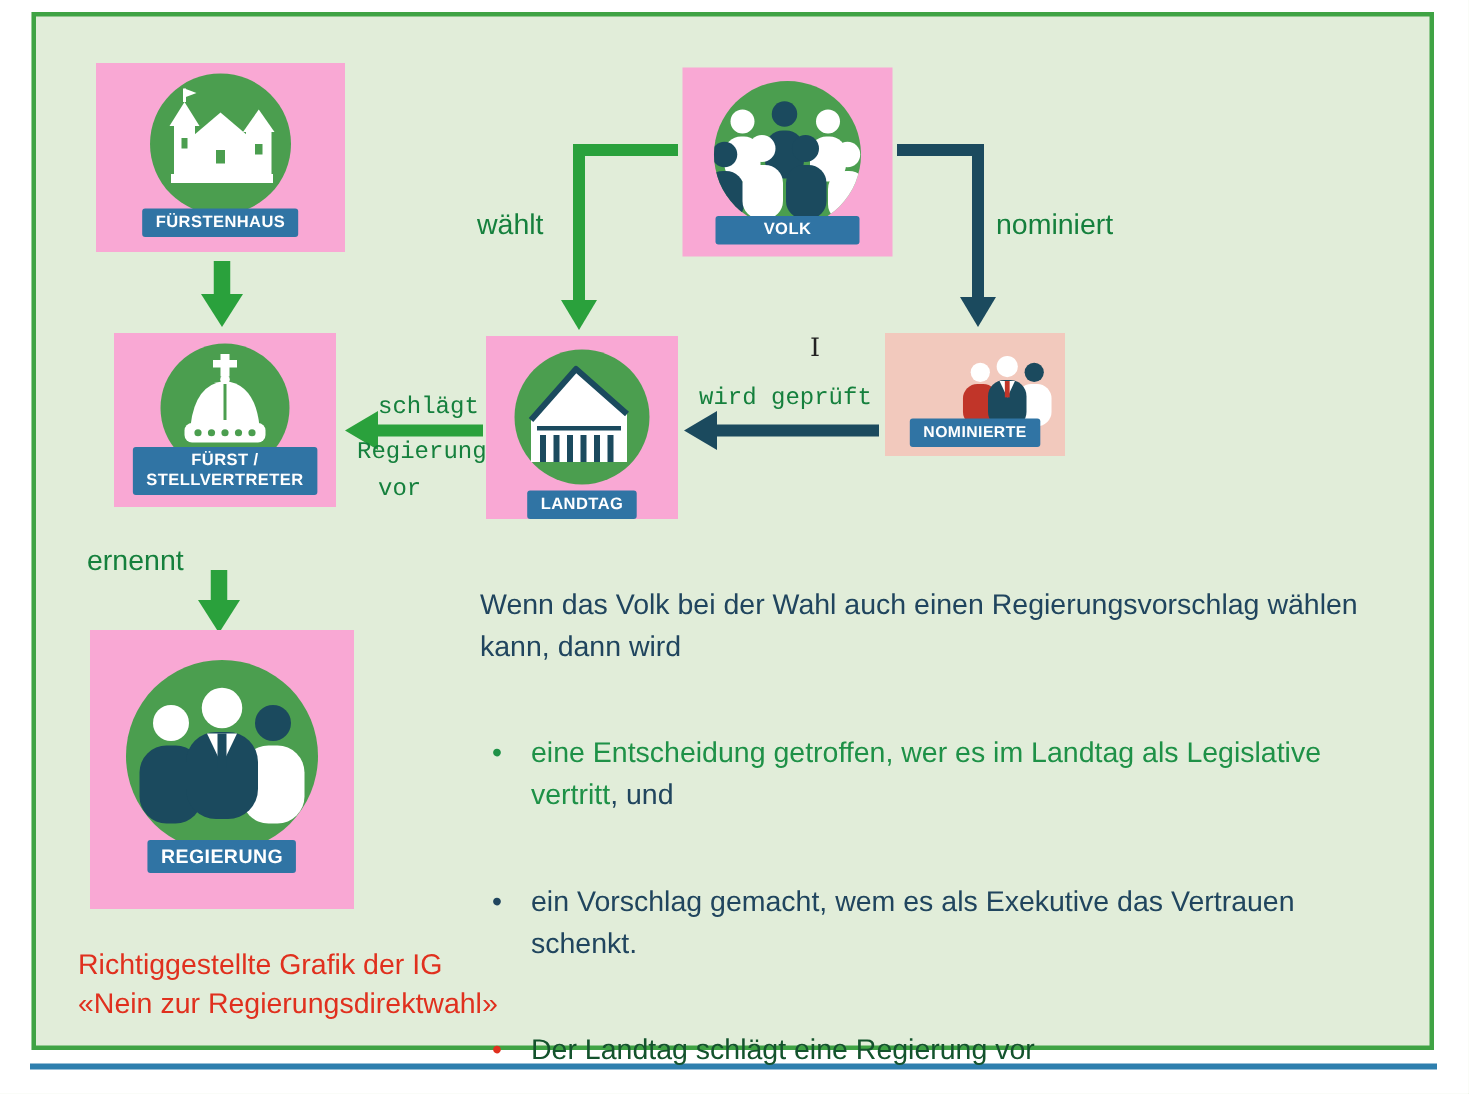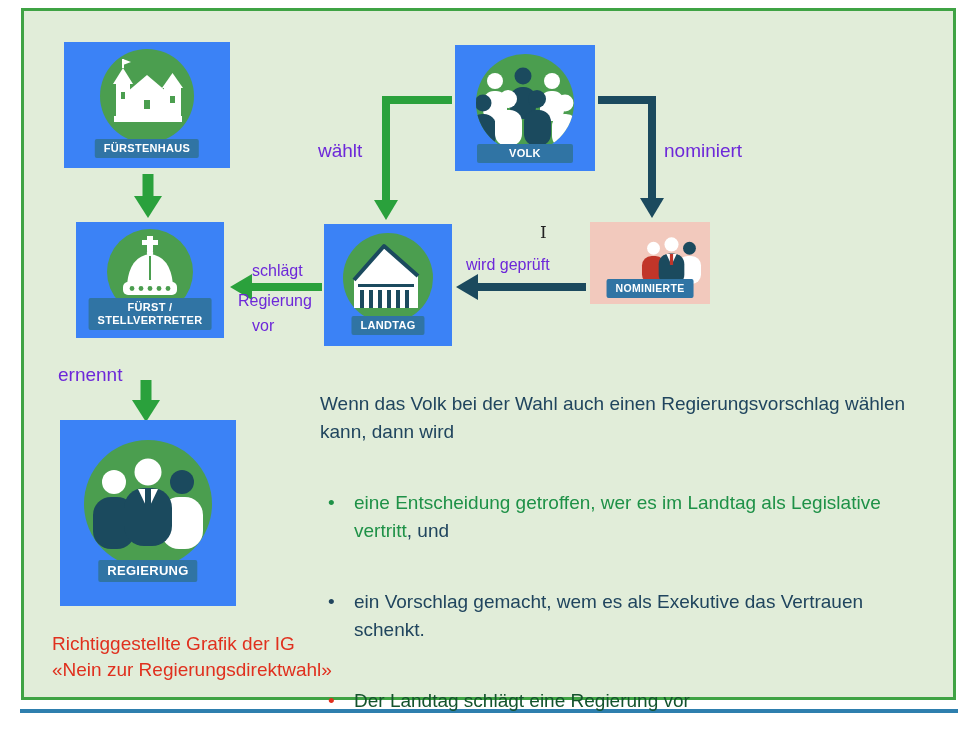--- a/index.html
+++ b/index.html
@@ -4,32 +4,32 @@
 <style>
   * { margin:0; padding:0; box-sizing:border-box; }
   html,body { background:#ffffff; }
   body { font-family:"Liberation Sans", sans-serif; }
   #page { position:relative; width:979px; height:729px; background:#ffffff; overflow:hidden; }
   #frame { position:absolute; left:21px; top:8px; width:935px; height:692px;
            background:#e1edd9; border:3px solid #3fa344; }
   #bottom-line { position:absolute; left:20px; top:709px; width:938px; height:4px; background:#2e7fae; }
 
   .node { position:absolute; z-index:2; }
-  .tile-green { background:#3b82f6; }
+  .tile-green { background:#f9a8d4; }
   .tile-pink  { background:#f2c9bd; }
   .node svg { display:block; width:100%; height:100%; }
   .banner { position:absolute; left:50%; transform:translateX(-50%);
             background:#3074a4; color:#ffffff; font-weight:bold;
             font-size:11px; letter-spacing:.3px; padding:3px 9px;
             white-space:nowrap; text-align:center; border-radius:2px; line-height:1.2; }
 
   .arrows { position:absolute; left:0; top:0; width:979px; height:729px; z-index:1; pointer-events:none; }
 
-  .edge-label { position:absolute; z-index:3; color:#6d28d9; font-size:19px; }
-  .edge-label.small { font-size:16px; }
+  .edge-label { position:absolute; z-index:3; color:#15803d; font-size:19px; }
+  .edge-label.small { font-size:16px;font-family:Liberation Mono, monospace; }
 
   #text-block { position:absolute; left:320px; top:390px; width:612px; z-index:3;
                 color:#20455e; font-size:19px; line-height:1.45; }
   #text-block ul { list-style:none; margin-top:2px; }
   #text-block li { position:relative; padding-left:34px;margin-top:44px; }
   #text-block li::before { content:"\2022"; position:absolute; left:8px; top:0; }
   .b-green  { color:#1e9147; } .b-green::before  { color:#1e9147; }
   .b-navy   { color:#20455e; } .b-navy::before   { color:#20455e; }
   .b-red    { color:#14532d; } .b-red::before    { color:#e0301e; }
   .suffix-navy { color:#20455e; }
@@ -165,21 +165,21 @@
       <polygon points="30,84 30,56 60,22 94,52 94,84" fill="#ffffff"></polygon>
       <path d="M30 56 L60 22 L94 52" fill="none" stroke="#1b4a5e" stroke-width="4" stroke-linejoin="round"></path>
       <rect x="34" y="60" width="56" height="3" fill="#1b4a5e"></rect>
       <rect x="36" y="66" width="4" height="18" fill="#1b4a5e"></rect>
       <rect x="45" y="66" width="4" height="18" fill="#1b4a5e"></rect>
       <rect x="54" y="66" width="4" height="18" fill="#1b4a5e"></rect>
       <rect x="63" y="66" width="4" height="18" fill="#1b4a5e"></rect>
       <rect x="72" y="66" width="4" height="18" fill="#1b4a5e"></rect>
       <rect x="81" y="66" width="4" height="18" fill="#1b4a5e"></rect>
     </svg>
-    <div class="banner" style="bottom:11px;">LANDTAG</div>
+    <div class="banner" style="bottom:0;">LANDTAG</div>
   </div>
 
   <div class="node tile-pink" style="left:590px; top:222px; width:120px; height:82px; overflow:hidden;padding-left:43px;">
     <svg viewBox="0 0 120 118">
       <circle cx="32" cy="36" r="10" fill="#ffffff"></circle>
       <rect x="14" y="48" width="36" height="44" rx="15" fill="#c13529"></rect>
       <circle cx="88" cy="36" r="10" fill="#1b4a5e"></circle>
       <rect x="70" y="48" width="36" height="44" rx="15" fill="#ffffff"></rect>
       <circle cx="60" cy="30" r="11" fill="#ffffff"></circle>
       <rect x="40" y="44" width="40" height="50" rx="17" fill="#1b4a5e"></rect>

